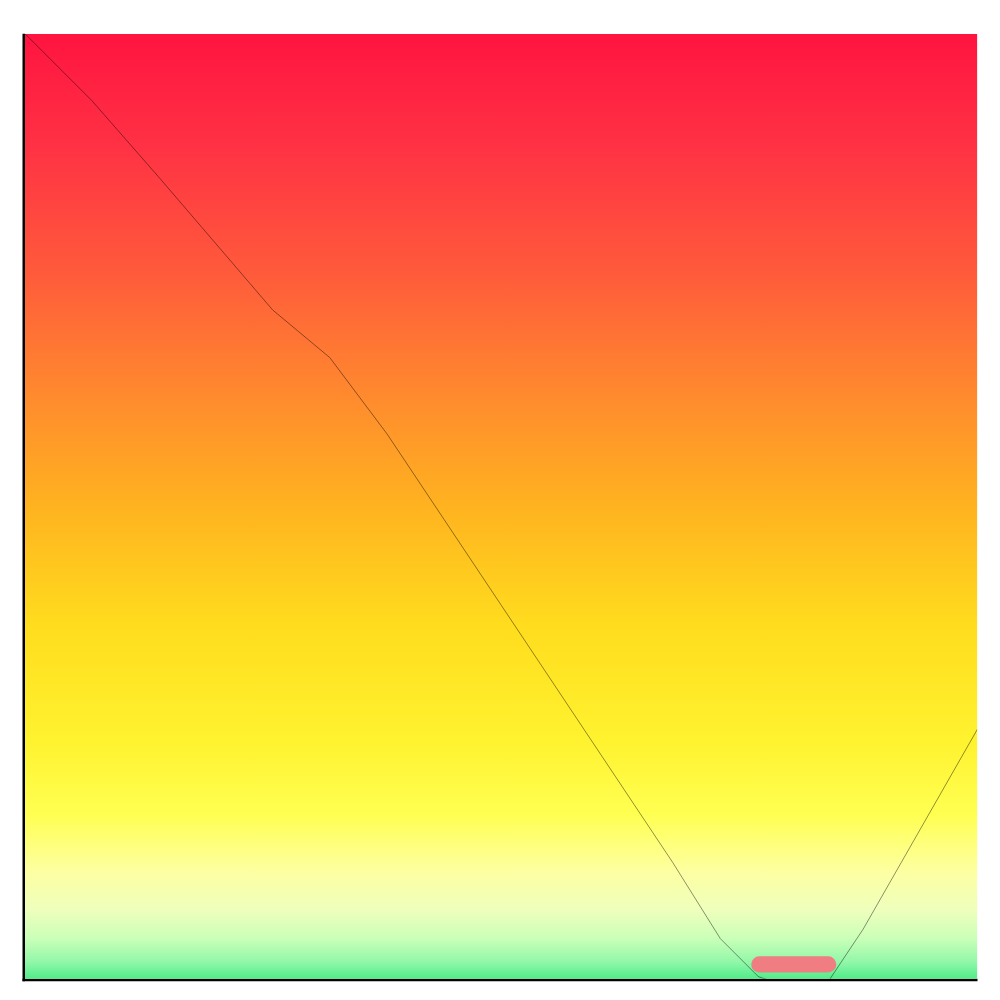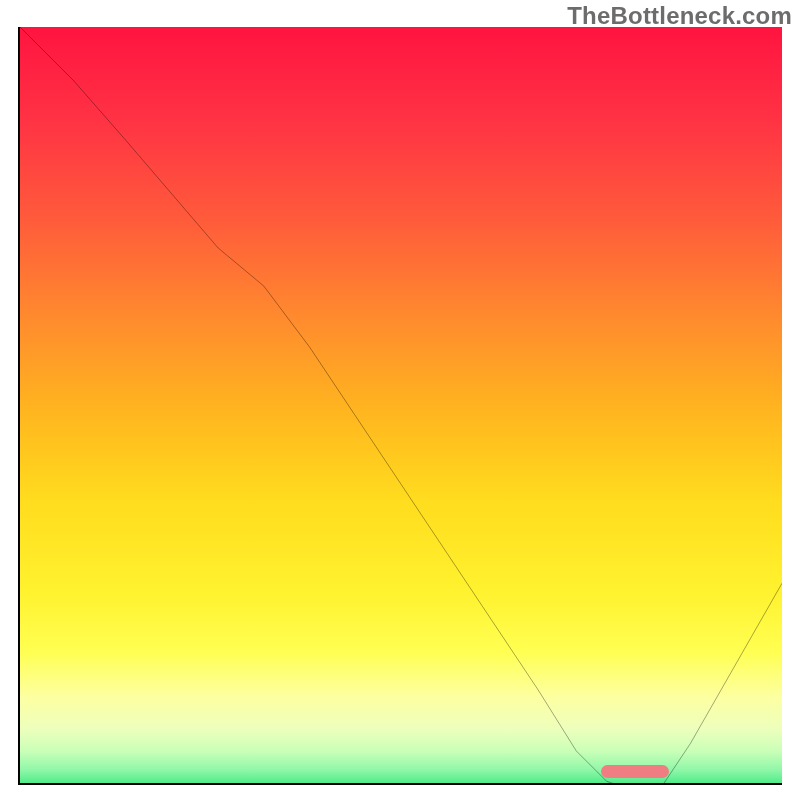--- a/index.html
+++ b/index.html
@@ -50,21 +50,20 @@
     height: 13px;
     border-radius: 7px;
     background: #ef7d82;
   }
 </style>
 </head>
 <body>
 
 <div class="stage">
 
-  <div class="watermark">TheBottleneck.com</div>
 
   <div class="plot">
 
     <svg class="gradient" viewBox="0 0 100 100" preserveAspectRatio="none">
       <defs>
         <linearGradient id="bg" x1="0" y1="0" x2="0" y2="1">
             <stop offset="0%" stop-color="#ff1440"></stop>
             <stop offset="12%" stop-color="#ff3244"></stop>
             <stop offset="25%" stop-color="#ff5a3b"></stop>
             <stop offset="38%" stop-color="#ff8a2e"></stop>

